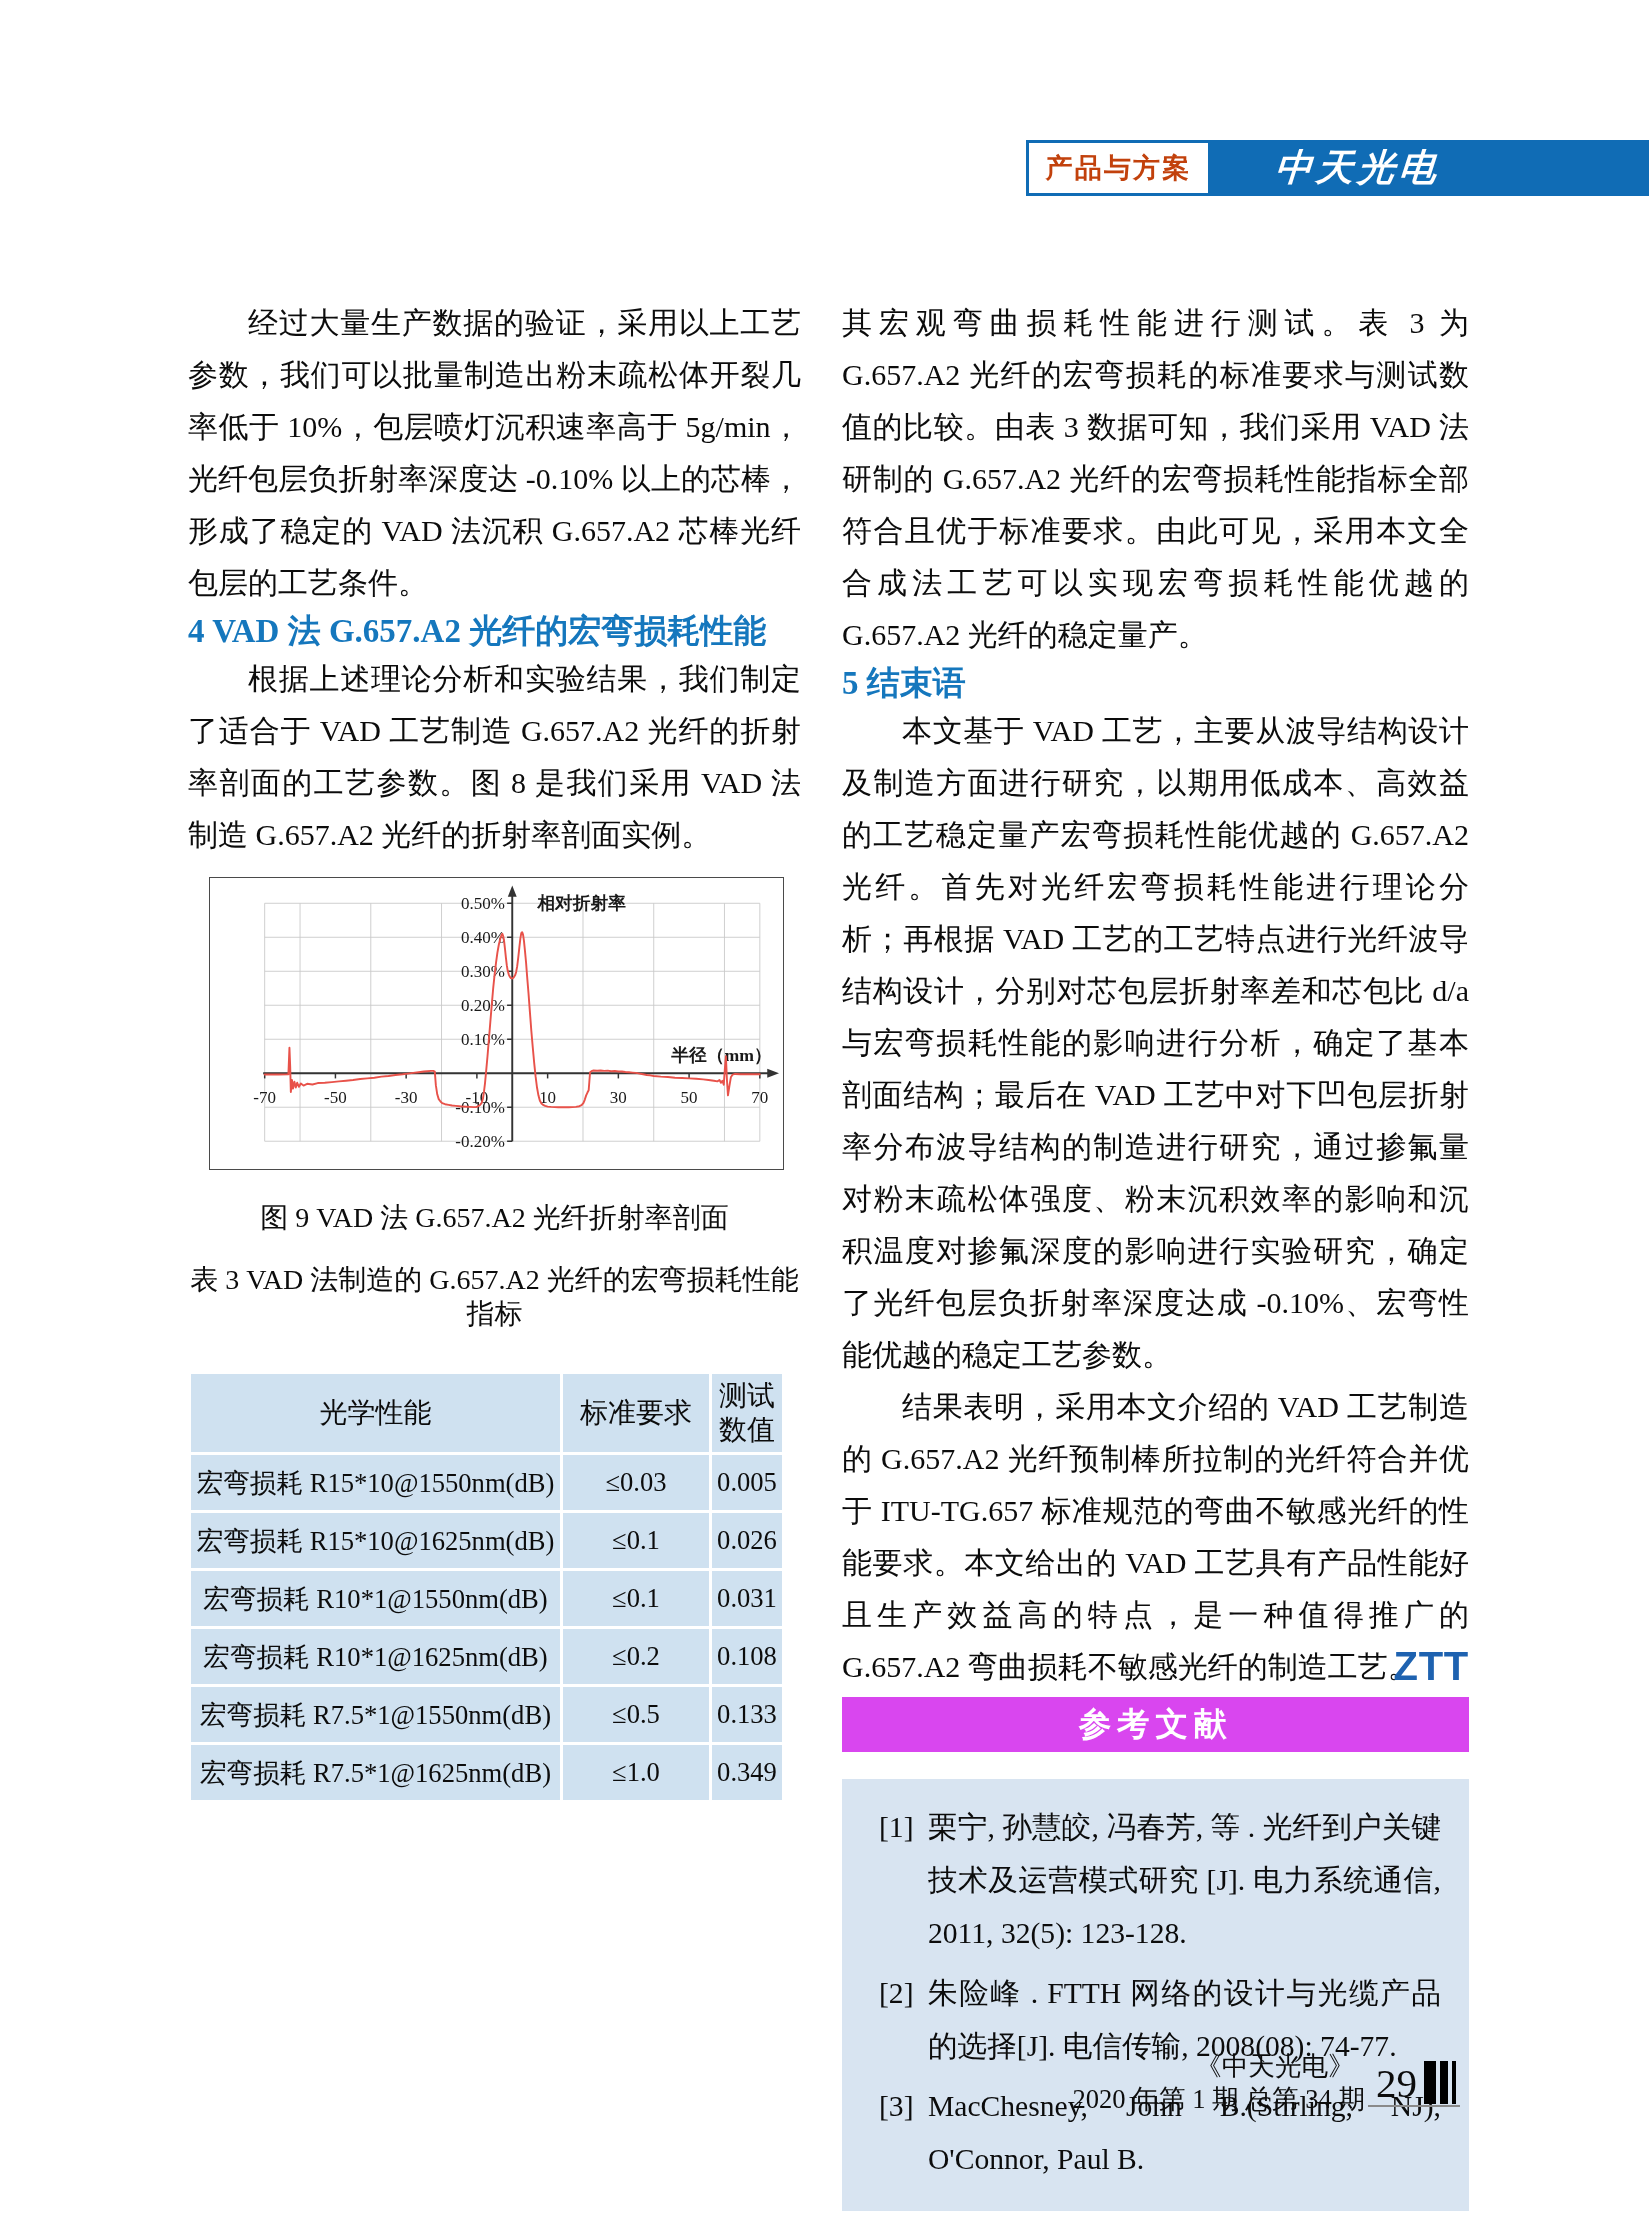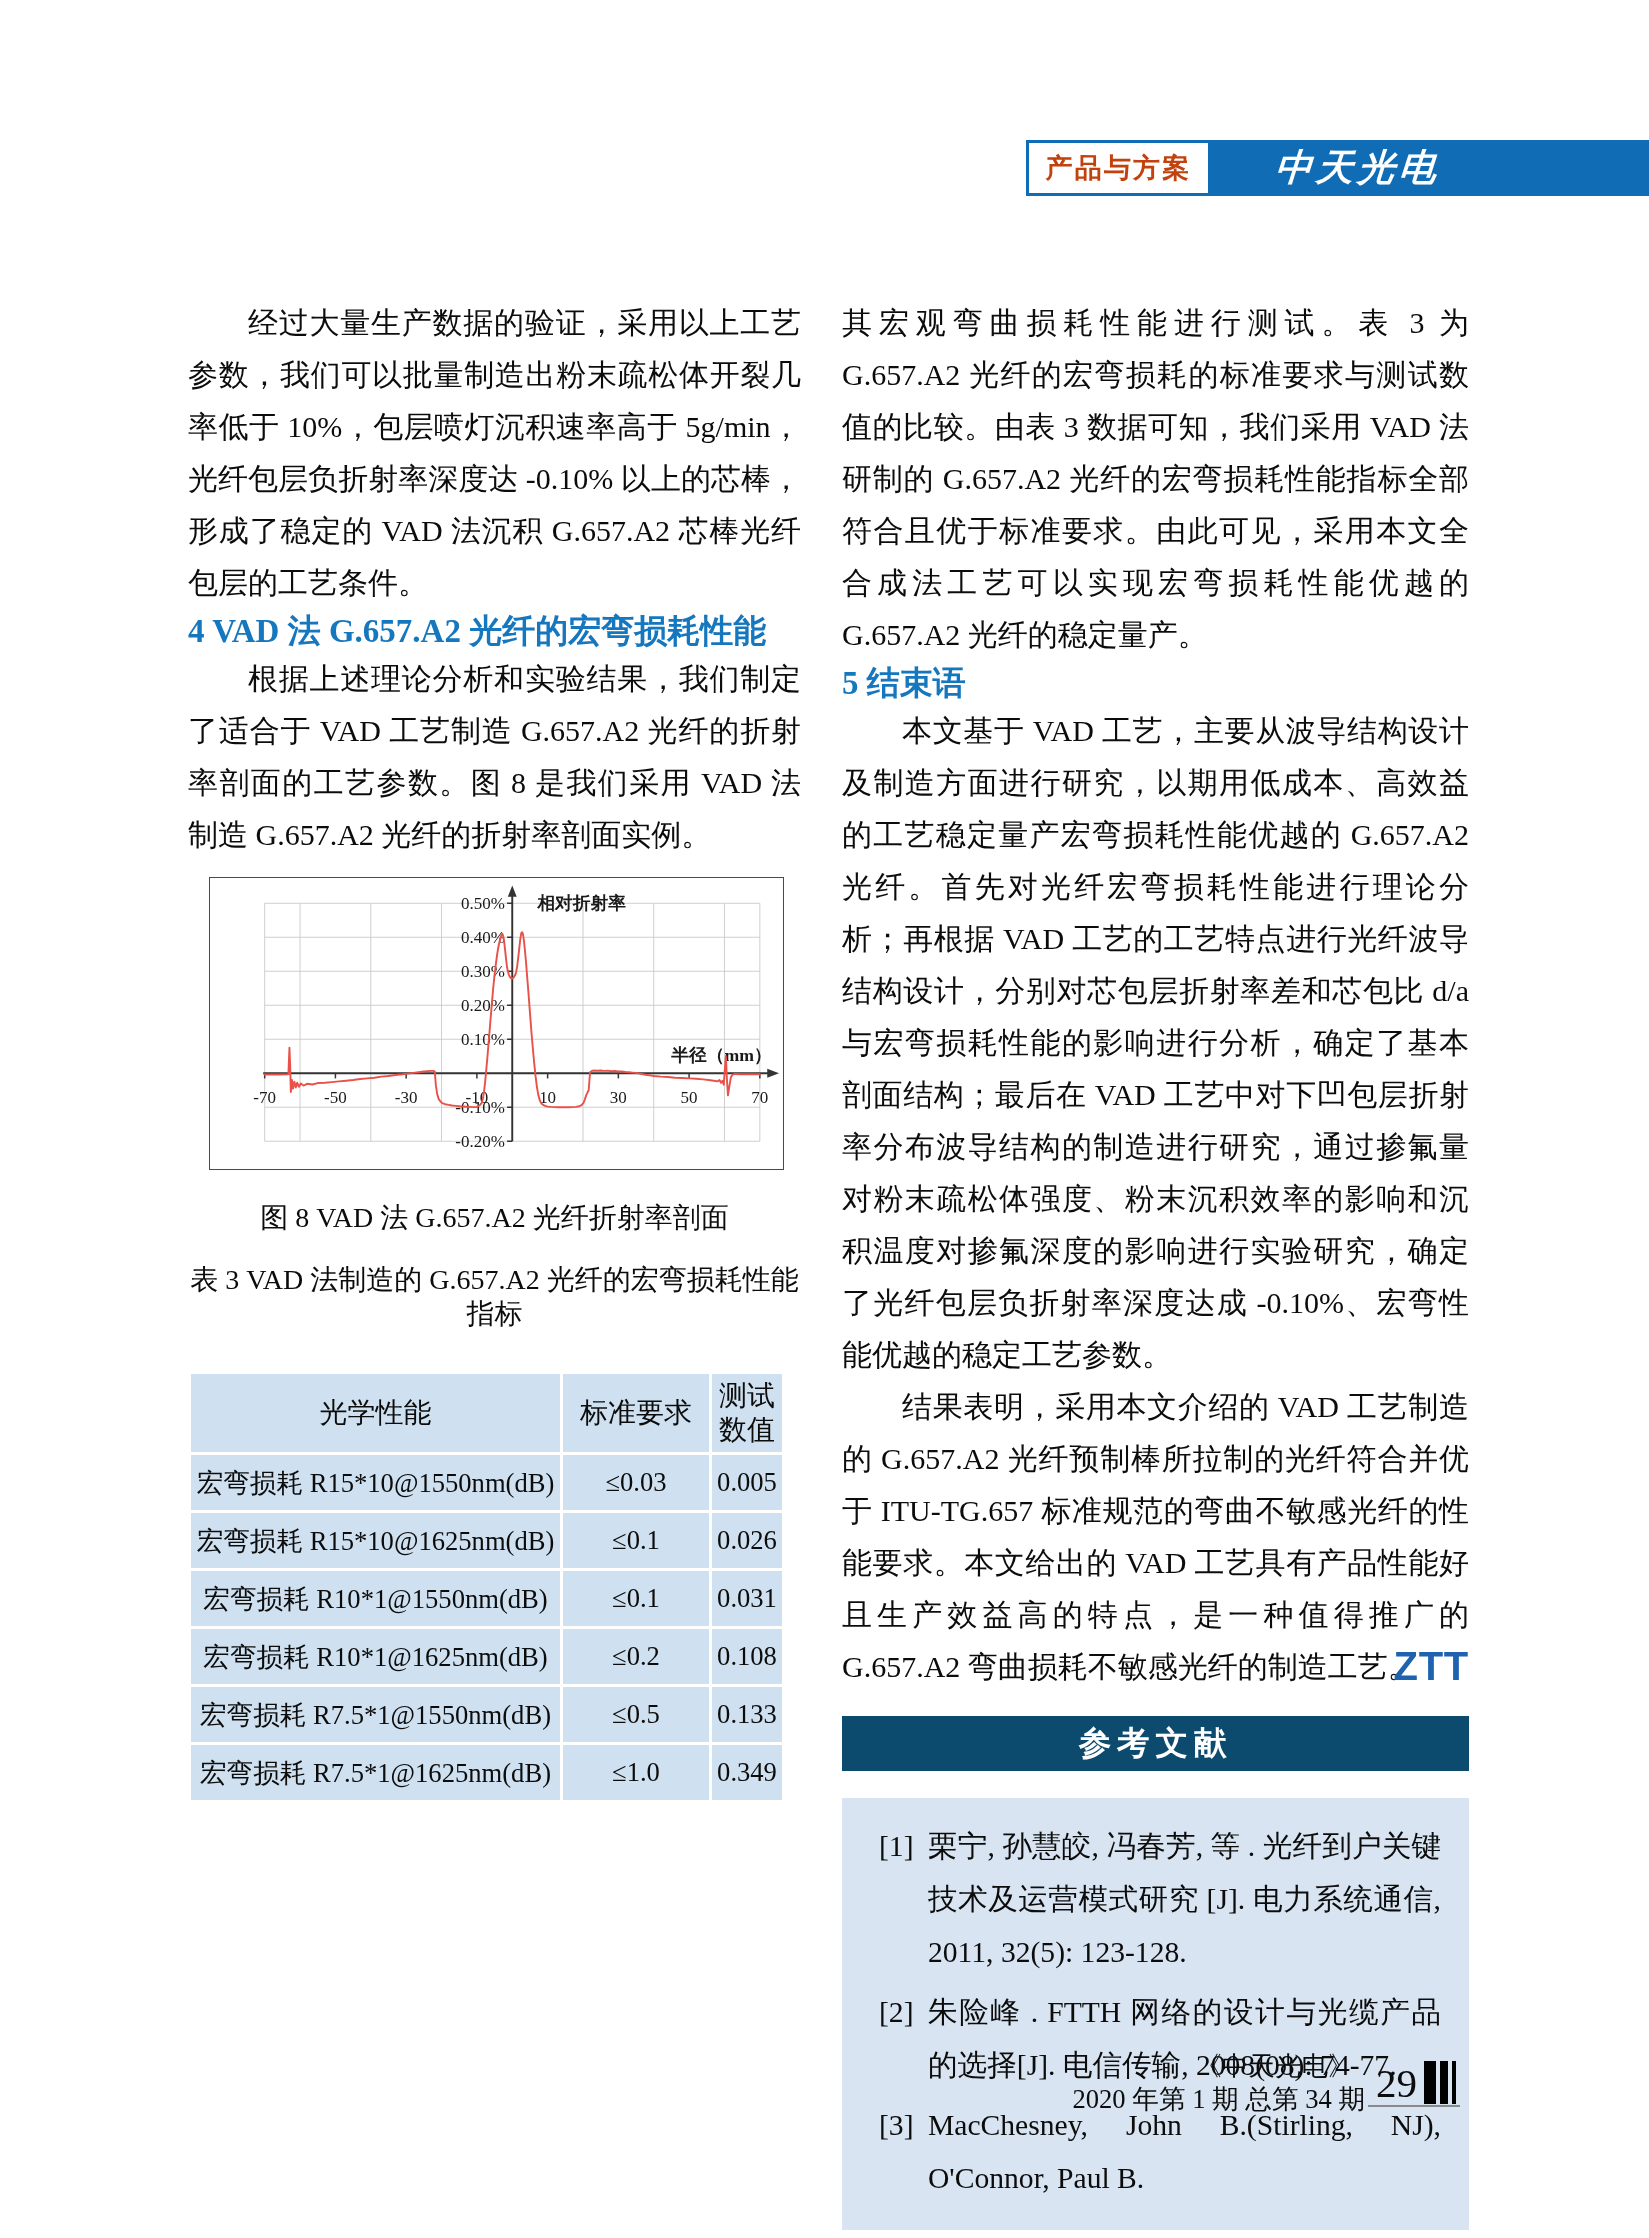--- a/index.html
+++ b/index.html
@@ -41,21 +41,21 @@
   table.spec th,table.spec td{background:#cfe1f0;text-align:center;vertical-align:middle;
     padding:0 3px;font-weight:normal;}
   table.spec th{font-size:28px;height:78px;line-height:34px;}
   table.spec td{font-size:26.6px;height:55px;white-space:nowrap;overflow:hidden;}
 
   
   .p3wrap{position:relative;}
   .ztt-mark{position:absolute;right:0;bottom:4.4px;color:#1e62b0;
     font-family:"Liberation Sans","DejaVu Sans",sans-serif;font-weight:800;
     font-size:40px;letter-spacing:0.7px;}
-  .ref-bar{margin-top:23px;height:55px;background:#0c4a6e;display:flex;
+  .ref-bar{margin-top:4px;height:55px;background:#d946ef;display:flex;
     align-items:center;justify-content:center;}
   .ref-bar span{color:#fff;font-size:32.5px;font-weight:bold;letter-spacing:5.9px;}
   .ref-box{margin-top:26.6px;background:#d8e4f1;padding:22px 28px 25px 37px;box-sizing:border-box;}
   .ref-item{position:relative;padding-left:49px;font-size:29.6px;line-height:53px;
     text-align:justify;margin-bottom:7.4px;}
   .ref-item:last-child{margin-bottom:0;}
   .ref-label{position:absolute;left:0;top:0;}
 
   
   .foot-text{position:absolute;right:284px;top:2050px;width:384px;text-align:right;
@@ -143,21 +143,21 @@
           <line x1="402" y1="310" x2="409" y2="310" stroke="#333" stroke-width="2"></line>
           <text x="399" y="318" text-anchor="end" class="tick">-0.10%</text>
           <line x1="402" y1="356" x2="409" y2="356" stroke="#333" stroke-width="2"></line>
           <text x="399" y="364" text-anchor="end" class="tick">-0.20%</text>
           <text x="443" y="42" text-anchor="start" class="axis-label">相对折射率</text>
           <text x="760" y="248" text-anchor="end" class="axis-label">半径（mm）</text>
           <polyline points="74.0,265.8 93.1,265.8 106.1,265.4 107.5,229.5 108.5,254.8 109.4,289.3 110.9,273.2 112.3,284.7 114.2,275.5 116.1,283.3 118.0,276.9 120.4,282.4 122.8,277.8 126.6,280.6 131.4,278.3 138.6,279.2 145.8,277.3 155.4,276.9 164.9,276.0 174.5,275.0 184.1,274.1 193.6,273.2 203.2,271.8 212.8,270.9 222.4,270.0 231.9,268.6 241.5,267.7 251.1,266.3 260.6,265.4 267.8,264.5 275.0,263.5 282.2,262.6 289.4,261.7 294.1,261.2 298.9,260.8 302.3,260.8 304.2,261.7 305.6,280.1 307.5,292.5 309.5,299.0 311.9,302.2 314.2,304.5 318.1,305.9 322.9,306.8 327.6,307.7 332.4,308.2 337.2,308.6 342.0,309.1 346.8,309.3 351.6,309.5 356.4,309.8 360.2,309.8 363.1,308.6 365.4,306.8 367.4,304.5 369.3,298.5 370.7,289.3 372.1,277.8 373.6,261.7 375.5,241.0 377.4,218.0 379.3,195.0 381.2,172.0 383.2,149.0 385.1,130.6 387.0,114.5 388.9,100.7 390.8,90.1 392.7,82.3 394.2,77.7 395.6,75.4 396.8,78.6 398.0,85.5 399.2,96.1 400.4,107.6 401.6,117.7 402.8,125.1 404.2,130.1 405.6,133.4 407.1,135.2 409.0,135.7 410.9,134.3 412.8,131.5 414.3,126.9 415.7,119.1 417.1,107.6 418.6,93.8 420.0,81.4 421.2,74.5 422.4,73.1 423.6,76.3 424.8,84.6 426.2,98.4 427.7,114.5 429.1,132.9 431.0,155.9 432.9,181.2 434.8,206.5 436.8,229.5 438.7,250.2 440.6,268.6 442.5,283.3 444.4,293.9 446.3,300.8 448.2,304.5 450.6,306.8 453.5,308.2 456.9,309.1 461.6,309.5 466.4,309.8 471.2,310.0 476.0,310.0 480.8,310.0 485.6,310.0 490.4,309.8 495.1,309.5 499.9,308.6 502.8,307.2 505.2,304.5 507.1,299.9 509.0,293.9 510.9,289.8 512.4,287.0 513.3,275.5 514.3,262.6 516.2,261.2 519.1,260.3 523.9,260.5 528.6,260.3 533.4,260.8 538.2,260.5 543.0,261.2 547.8,261.0 552.6,261.7 557.4,261.7 562.1,262.2 566.9,262.6 571.7,263.1 576.5,263.5 581.3,264.5 586.1,265.4 590.9,266.3 595.6,266.8 600.4,267.7 610.0,268.6 619.6,269.1 629.1,270.0 638.7,270.4 648.3,270.9 657.9,271.4 667.4,272.3 674.6,273.2 681.8,274.1 686.6,275.0 689.4,273.2 691.4,276.9 693.3,274.1 695.2,279.6 696.6,259.4 698.1,241.0 699.5,273.2 700.9,293.9 702.8,281.5 704.8,269.5 707.2,265.8 710.5,264.9 717.7,265.4 724.9,265.4 734.4,265.4 744.0,265.4" fill="none" stroke="#e8524a" stroke-width="2.6" stroke-linejoin="round" stroke-linecap="round"></polyline>
         </svg>
     </div>
 
-    <p class="caption">图 8 VAD 法 G.657.A2 光纤折射率剖面</p>
+    <p class="caption">图 9 VAD 法 G.657.A2 光纤折射率剖面</p>
     <p class="caption tbl-caption">表 3 VAD 法制造的 G.657.A2 光纤的宏弯损耗性能指标</p>
 
     <table class="spec">
       <colgroup>
           <col style="width:369px">
           <col style="width:146px">
           <col style="width:70px">
         </colgroup>
       <tbody>
           <tr>

